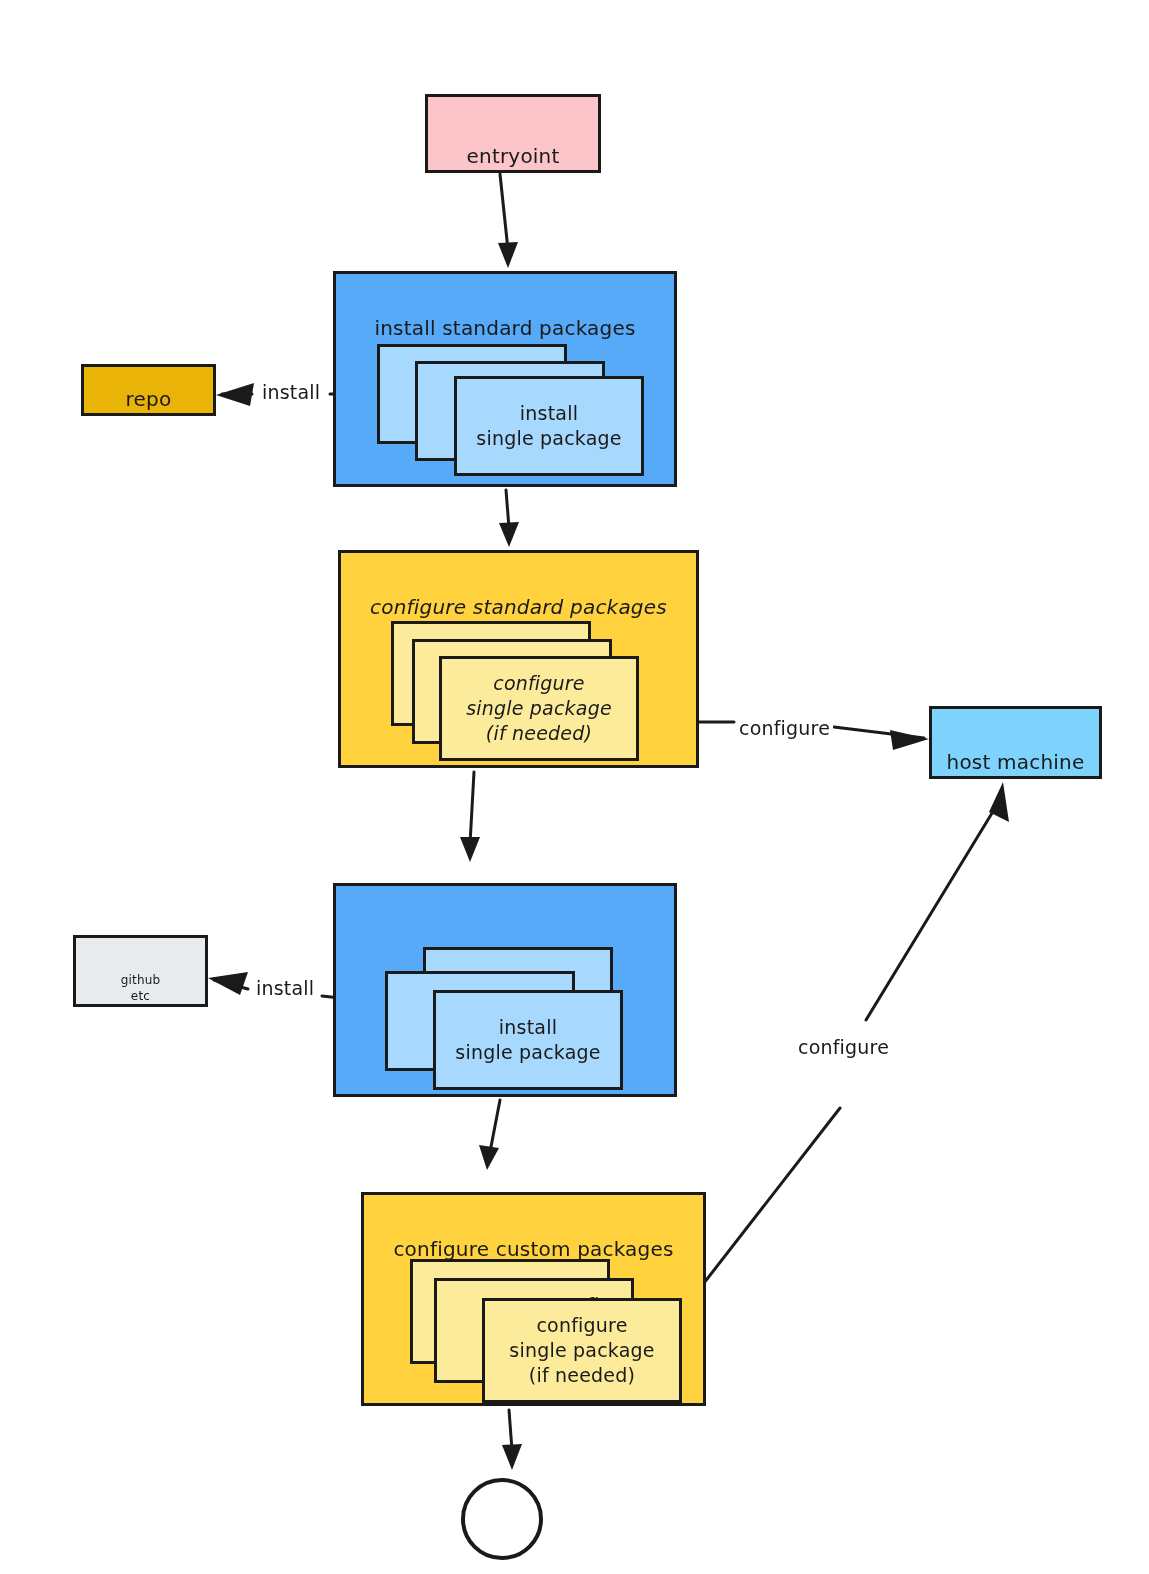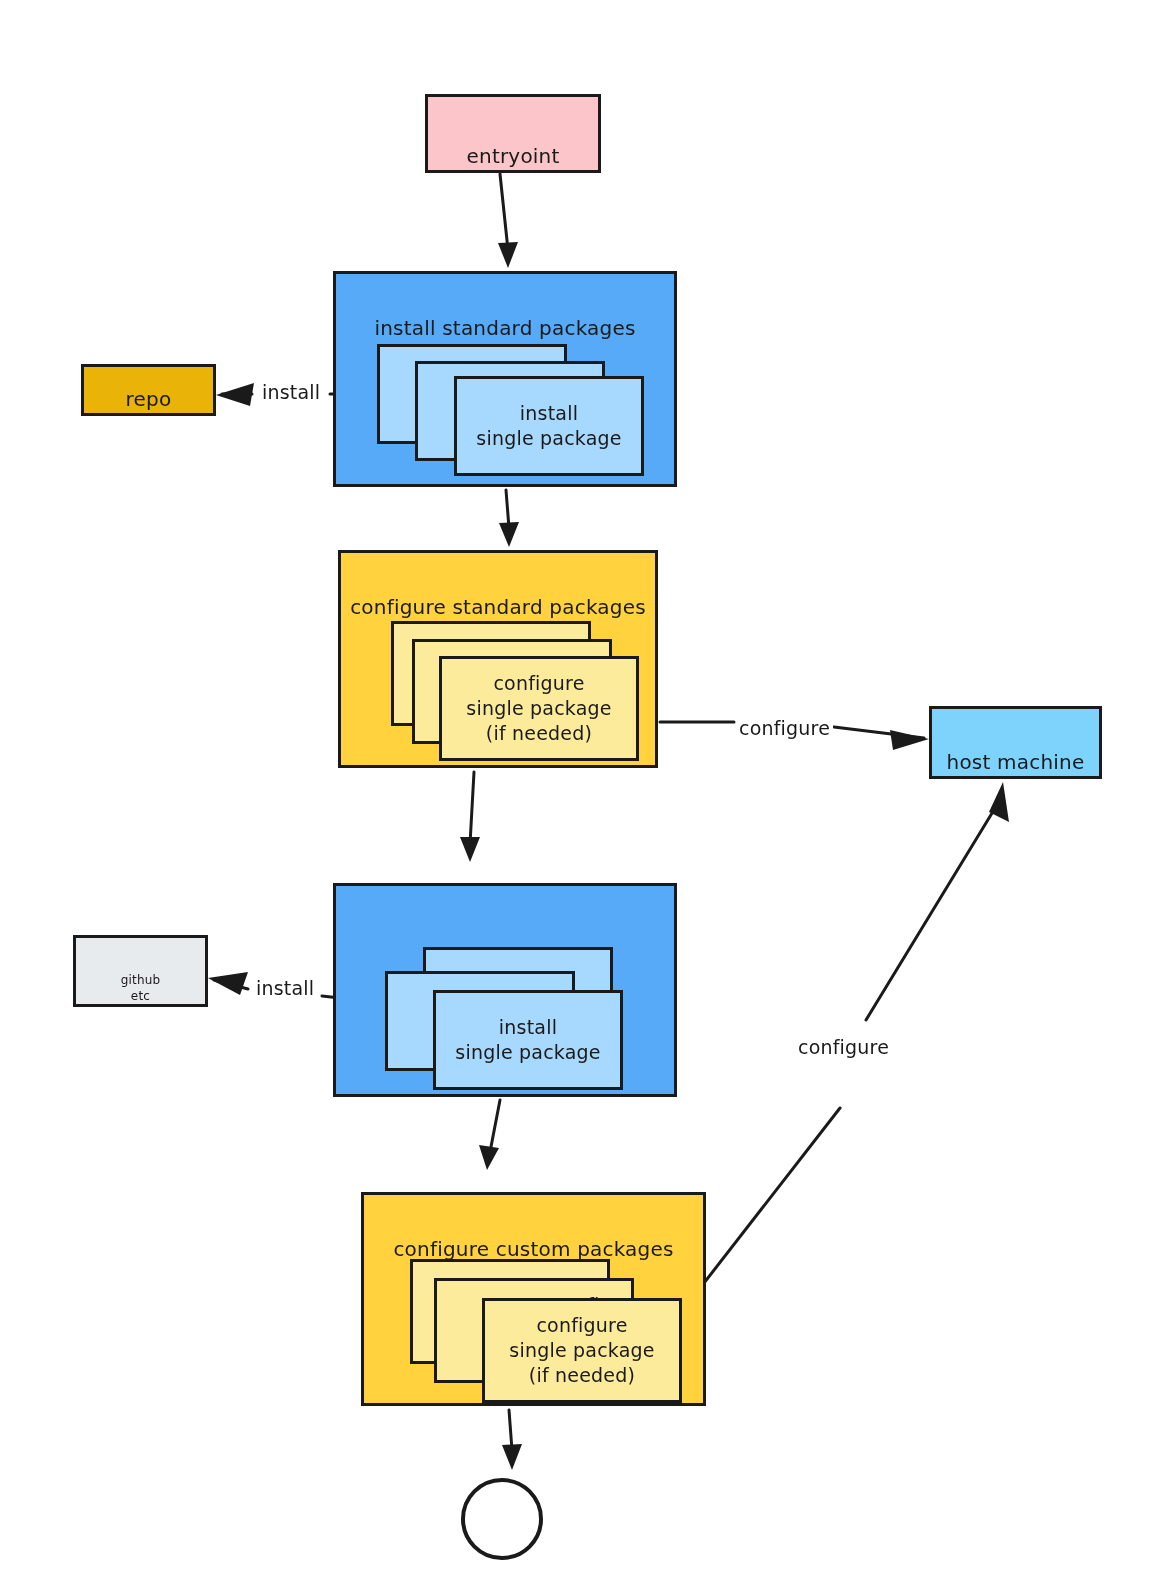--- a/index.html
+++ b/index.html
@@ -84,21 +84,21 @@
     font-size: 20px;
     color: #1a1a1a;
     font-family: "DejaVu Sans", sans-serif;
     letter-spacing: 0.2px;
     margin-top: 32px;
   }
   .group-blue { background: #56AAF8; }
   .group-yellow { background: #FFD23E; }
 
   .g-install-std  { left: 333px; top: 271px;  width: 344px; height: 216px; }
-  .g-config-std   { left: 338px; top: 550px;  width: 320px; height: 218px; }
+  .g-config-std   { left: 338px; top: 550px;  width: 361px; height: 218px; font-style: italic; }
   .g-install-cus  { left: 333px; top: 883px;  width: 344px; height: 214px; }
   .g-config-cus   { left: 361px; top: 1192px; width: 345px; height: 214px; padding-left: 40px; }
 
   
   .card {
     position: absolute;
     box-sizing: border-box;
     border: 3px solid #1a1a1a;
     display: flex;
     align-items: center;

